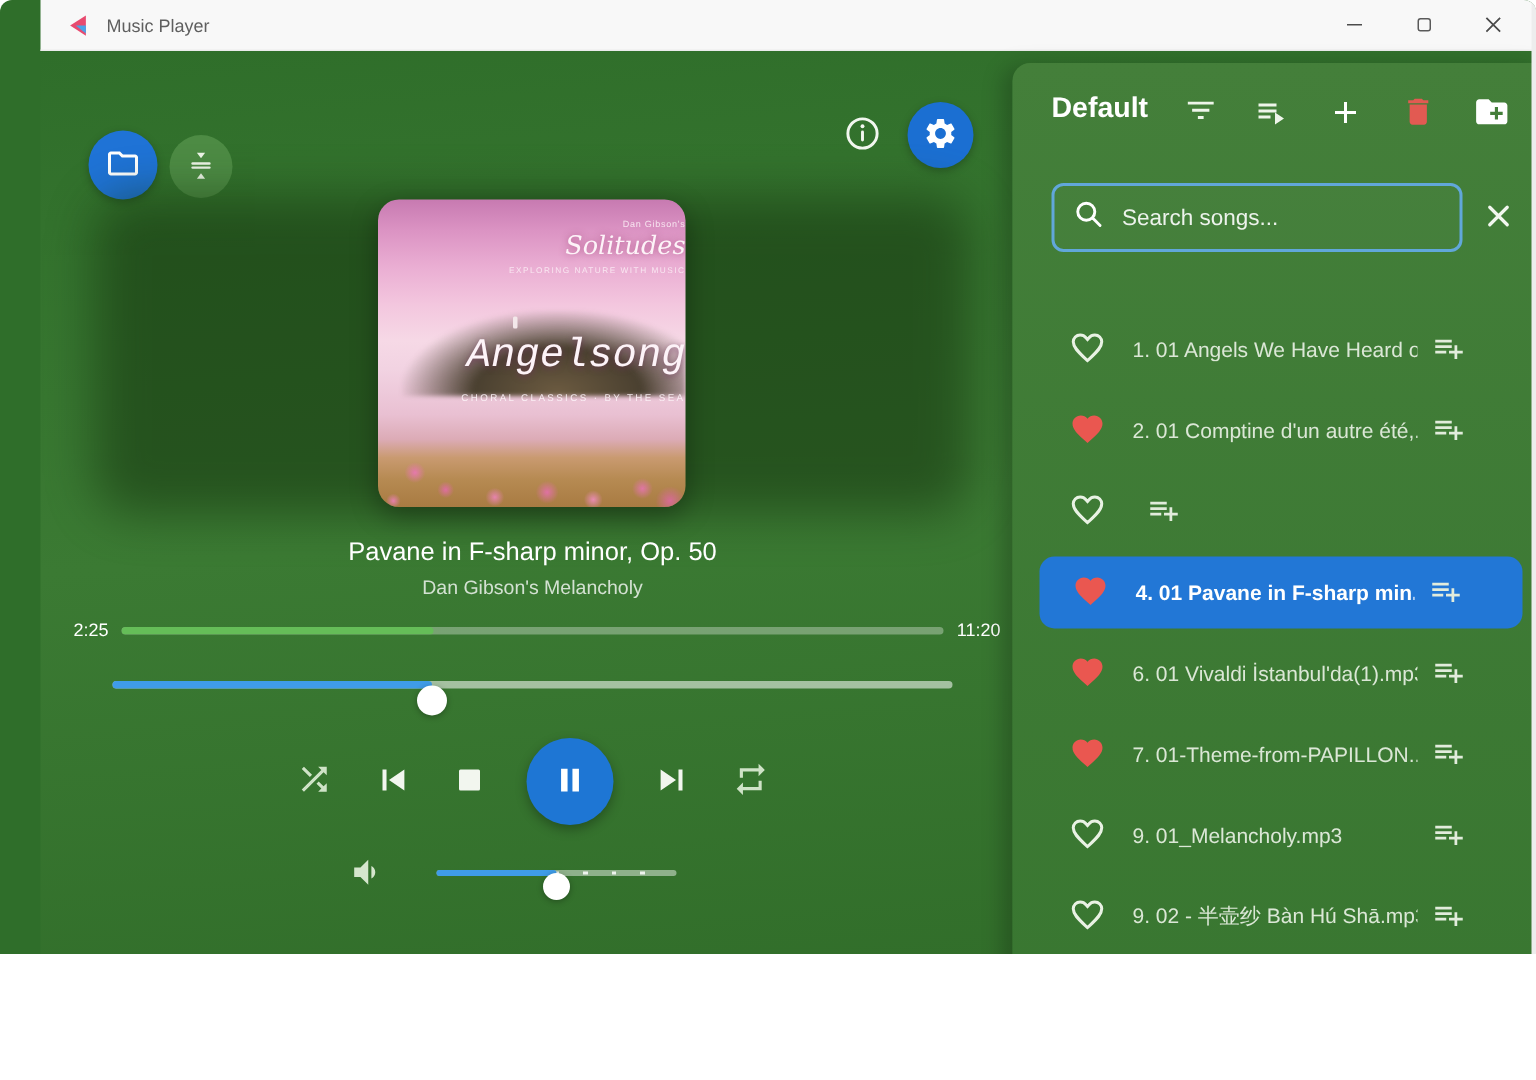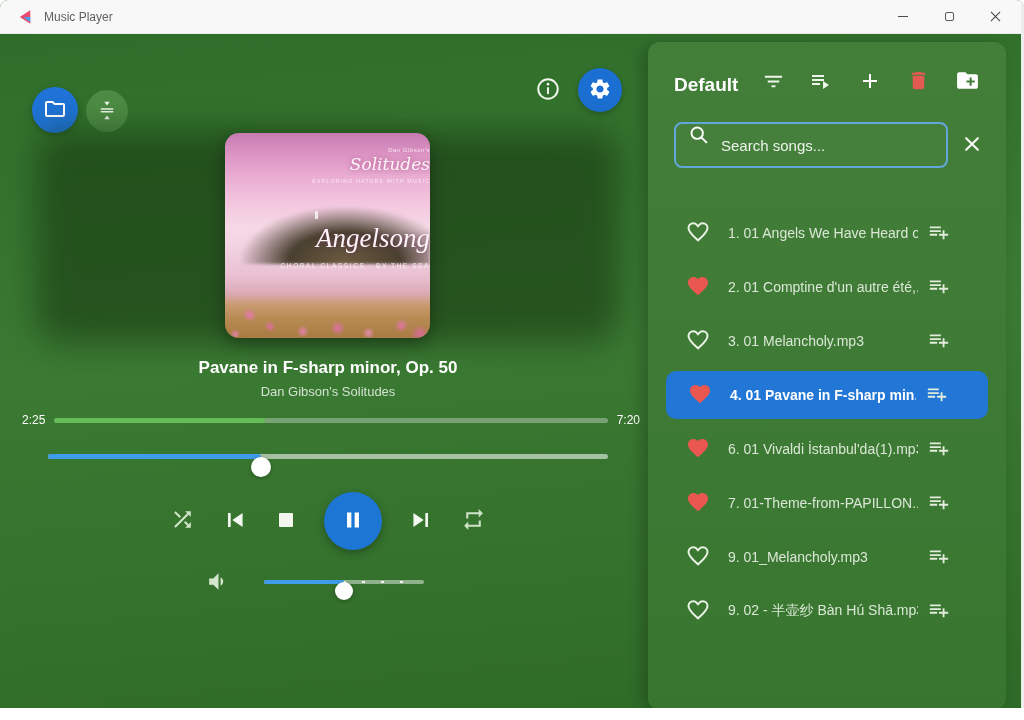--- a/index.html
+++ b/index.html
@@ -1,17 +1,17 @@
 <!DOCTYPE html>
 <html><head>
 <meta charset="utf-8">
 <style>
   * { margin:0; padding:0; box-sizing:border-box; }
   html,body { width:1024px; height:720px; font-family:"Liberation Sans", sans-serif; }
-  .app { position:relative; width:1024px; height:708px; overflow:hidden; background:#2f6e2a; border-radius:8px 8px 0 0; }
+  .app { position:relative; width:1024px; height:636px; overflow:hidden; background:#2f6e2a; border-radius:8px 8px 0 0;padding-left:27px; }
 
   
   .titlebar { position:relative; height:34px; background:#f8f8f8; border-bottom:1px solid #ebebeb; display:flex; align-items:center; }
   .logo { margin-left:16px; width:18px; height:18px; display:flex; align-items:center; justify-content:center; }
   .apptitle { margin-left:10px; font-size:12px; color:#5f5f5f; }
   .wincontrols { margin-left:auto; display:flex; height:34px; margin-right:6px; }
   .wc { width:46px; height:34px; display:flex; align-items:center; justify-content:center; background:transparent; border:none; cursor:pointer; }
   .wc-min i { display:block; width:10px; height:1px; background:#4c4c4c; }
   .wc-max i { display:block; width:9px; height:9px; border:1px solid #5a5a5a; border-radius:2px; }
   .win-edge { position:absolute; right:0; top:0; width:3px; height:720px; background:#ededed; z-index:50; }
@@ -42,25 +42,25 @@
                radial-gradient(circle 11px at 55% 88%, rgba(228,112,172,.9), transparent 70%),
                radial-gradient(circle 9px at 70% 94%, rgba(238,140,188,.9), transparent 70%),
                radial-gradient(circle 10px at 86% 85%, rgba(228,116,174,.9), transparent 70%),
                radial-gradient(circle 14px at 95% 95%, rgba(222,104,164,.85), transparent 70%),
                radial-gradient(circle 7px at 5% 95%, rgba(234,128,182,.9), transparent 70%);
              filter:blur(.5px); }
   .album-text { position:absolute; width:100%; text-align:right; color:#fdf3f8; }
   .al-brand-top { top:7%; font-size:6px; letter-spacing:.5px; opacity:.85; }
   .al-brand { top:10%; font-family:"DejaVu Serif", serif; font-style:italic; font-size:17px; text-shadow:0 0 5px rgba(170,80,130,.9); }
   .al-tagline { top:22%; font-size:5.5px; letter-spacing:1px; opacity:.8; text-transform:uppercase; }
-  .al-title { top:44%; font-family:Liberation Serif, serif; font-style:italic; font-size:27px; text-shadow:0 1px 4px rgba(110,50,90,.7); }
+  .al-title { top:44%; font-family:Liberation Mono, monospace; font-style:italic; font-size:27px; text-shadow:0 1px 4px rgba(110,50,90,.7); }
   .al-subtitle { top:63%; font-size:6.5px; letter-spacing:1.6px; text-transform:uppercase; opacity:.9; }
 
   
-  .song-title { position:absolute; left:0; top:324px; width:656px; text-align:center; color:#ffffff; font-size:17px; font-weight:bold; }
+  .song-title { position:absolute; left:0; top:324px; width:656px; text-align:center; color:#ffffff; font-size:17px; font-weight:normal; }
   .song-artist { position:absolute; left:0; top:350px; width:656px; text-align:center; color:rgba(255,255,255,.78); font-size:13px; }
 
   
   .progress-row { position:absolute; left:22px; top:379px; width:618px; display:flex; align-items:center; gap:9px; color:#fff; font-size:12px; }
   .pbar { flex:1; height:5px; border-radius:3px; background:rgba(255,255,255,.32); overflow:hidden; }
   .pbar-fill { height:100%; background:#65bd58; border-radius:3px; }
 
   
   .seek { position:absolute; left:48px; top:412px; width:560px; height:20px; cursor:pointer; }
   .seek-track { position:absolute; left:0; top:8px; width:100%; height:5px; border-radius:3px; background:rgba(255,255,255,.55); }
@@ -79,28 +79,28 @@
   .vol-track { position:absolute; left:0; top:6px; width:100%; height:4px; border-radius:2px; background:rgba(255,255,255,.45); }
   .vol-track::after { content:""; position:absolute; left:6px; top:1px; width:calc(100% - 12px); height:2px;
                       background:repeating-linear-gradient(90deg, transparent 0 16px, rgba(255,255,255,.85) 16px 19px); }
   .vol-fill { position:absolute; left:0; top:6px; height:4px; border-radius:2px; background:#3f9ce8; }
   .vol-fill .thumb { width:18px; height:18px; right:-9px; top:2px; transform:none; }
 
   
   .sidebar { position:absolute; left:648px; top:8px; width:358px; height:668px; border-radius:12px;
              background:linear-gradient(180deg,#447f3a 0%,#387630 100%);
              box-shadow:-6px 2px 14px rgba(0,0,0,.22); padding:20px 16px 10px 16px; overflow:hidden; }
-  .sb-header { display:flex; align-items:flex-end; height:34px; padding:0 10px 0 10px; }
+  .sb-header { display:flex; align-items:flex-start; height:34px; padding:0 10px 0 10px; }
   .sb-title { font-size:19px; font-weight:bold; color:#ffffff; }
   .sb-icons { margin-left:auto; display:flex; align-items:center; gap:25px; }
   .icon-btn { background:none; border:none; cursor:pointer; display:flex; align-items:center; justify-content:center; padding:0; }
   .sb-filter { margin-left:24px; margin-right:auto; }
 
   .search-row { margin-top:26px; display:flex; align-items:center; padding:0 0 0 10px; }
-  .search-box { flex:1; height:46px; border:2px solid #61a7da; border-radius:8px; display:flex; padding:0 12px; background:rgba(255,255,255,.02); }
+  .search-box { flex:1; height:46px; border:2px solid #61a7da; border-radius:8px; display:flex; align-items:center; padding:0 12px; background:rgba(255,255,255,.02); }
   .search-box input { flex:1; margin-left:12px; background:transparent; border:none; outline:none; color:#fff; font-size:15px; font-family:"Liberation Sans", sans-serif; }
   .search-box input::placeholder { color:rgba(255,255,255,.9); }
   .btn-clear { margin-left:14px; margin-right:8px; }
 
   .song-list { list-style:none; margin-top:38px; }
   .song-row { height:54px; display:flex; align-items:center; padding:0 40px 0 22px; border-radius:10px; color:#dbe7d6; font-size:14px; cursor:pointer; }
   .song-row .heart-wrap { width:24px; height:24px; margin-right:18px; flex:0 0 auto; display:flex; align-items:center; justify-content:center; background:none; border:none; cursor:pointer; }
   .song-row .heart-outline { display:block; }
   .song-row .heart-fill { display:none; }
   .song-row.liked .heart-fill { display:block; }
@@ -180,28 +180,28 @@
       <div class="lighthouse"></div>
       <div class="flowers"></div>
       <div class="album-text al-brand-top">Dan Gibson's</div>
       <div class="album-text al-brand">Solitudes</div>
       <div class="album-text al-tagline">Exploring Nature With Music</div>
       <div class="album-text al-title">Angelsong</div>
       <div class="album-text al-subtitle">Choral Classics · By the Sea</div>
     </div>
 
     <div class="song-title">Pavane in F-sharp minor, Op. 50</div>
-    <div class="song-artist">Dan Gibson's Solitudes</div>
+    <div class="song-artist">Dan Gibson's Melancholy</div>
 
     <div class="progress-row">
       <span>2:25</span>
       <div class="pbar">
         <div class="pbar-fill" style="width: 38%;"></div>
       </div>
-      <span>7:20</span>
+      <span>11:20</span>
     </div>
 
     <div class="seek">
       <div class="seek-track"></div>
       <div class="seek-fill" style="width: 38%;">
         <div class="thumb"></div>
       </div>
     </div>
 
     <div class="controls">
@@ -363,21 +363,20 @@
           </li>
           <li class="song-row">
             <button class="heart-wrap">
               <span class="heart-outline">
                 <svg width="24" height="24" viewBox="0 0 24 24" fill="none" stroke="#e9f2e4" stroke-width="2">
                   <path d="M12 20.35l-1.45-1.32C5.4 14.36 2.5 11.28 2.5 7.9 2.5 5.32 4.52 3.3 7.1 3.3c1.54 0 3.04.72 3.9 1.87L12 6.3l1-1.13c.86-1.15 2.36-1.87 3.9-1.87 2.58 0 4.6 2.02 4.6 4.6 0 3.38-2.9 6.46-8.05 11.13L12 20.35z"></path>
                 </svg>
               </span>
 
             </button>
-            <span class="song-label">3. 01 Melancholy.mp3</span>
             <button class="row-add">
               <span>
                 <svg width="22" height="22" viewBox="0 0 24 24" fill="#e2ecdc">
                   <path d="M14 10H2v2h12v-2zm0-4H2v2h12V6zm4 8v-4h-2v4h-4v2h4v4h2v-4h4v-2h-4zM2 16h8v-2H2v2z"></path>
                 </svg>
               </span>
             </button>
           </li>
           <li class="song-row liked selected">
             <button class="heart-wrap">

